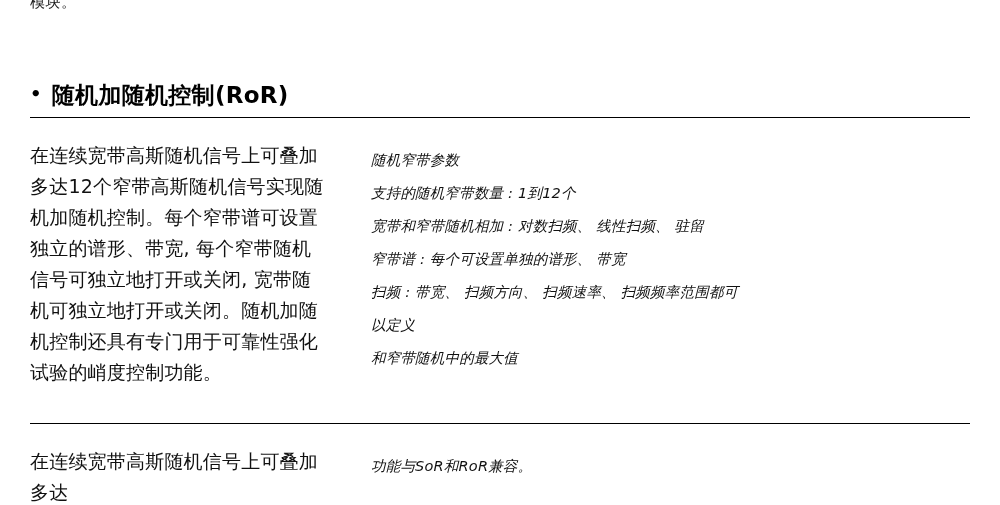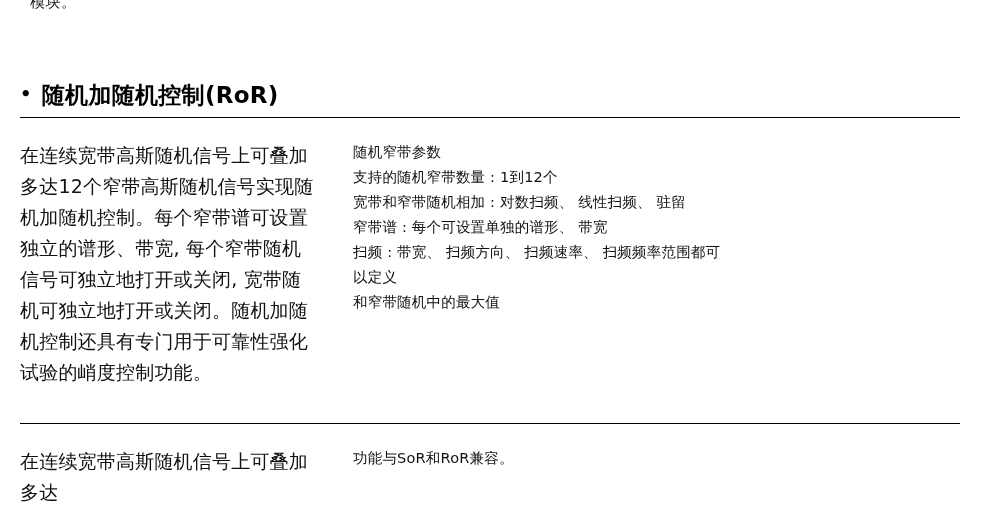--- a/index.html
+++ b/index.html
@@ -29,21 +29,21 @@
     top: -12px;
     font-size: 15px;
     line-height: 28px;
     color: #1a1a1a;
     letter-spacing: 0.5px;
   }
 
   
   .section {
     position: absolute;
-    left: 20px;
+    left: 30px;
     width: 940px;
   }
   .section-heading {
     font-size: 23px;
     font-weight: bold;
     line-height: 1.2;
     color: #000;
     letter-spacing: 0.3px;
     white-space: nowrap;
   }
@@ -77,21 +77,22 @@
     position: absolute;
     left: 333px;
     top: 0;
     width: 480px;
     font-size: 14.5px;
     line-height: 25px;
     color: #111;
     letter-spacing: 0.2px;
   }
   .col-right p {
-    margin: 0;
+    margin: 8px;
+    font-style: italic;
   }
 </style>
 </head>
 <body>
 
 <div class="page">
 
   <div class="top-fragment">模块。</div>
 
   <div class="section" style="top: 82px;">

